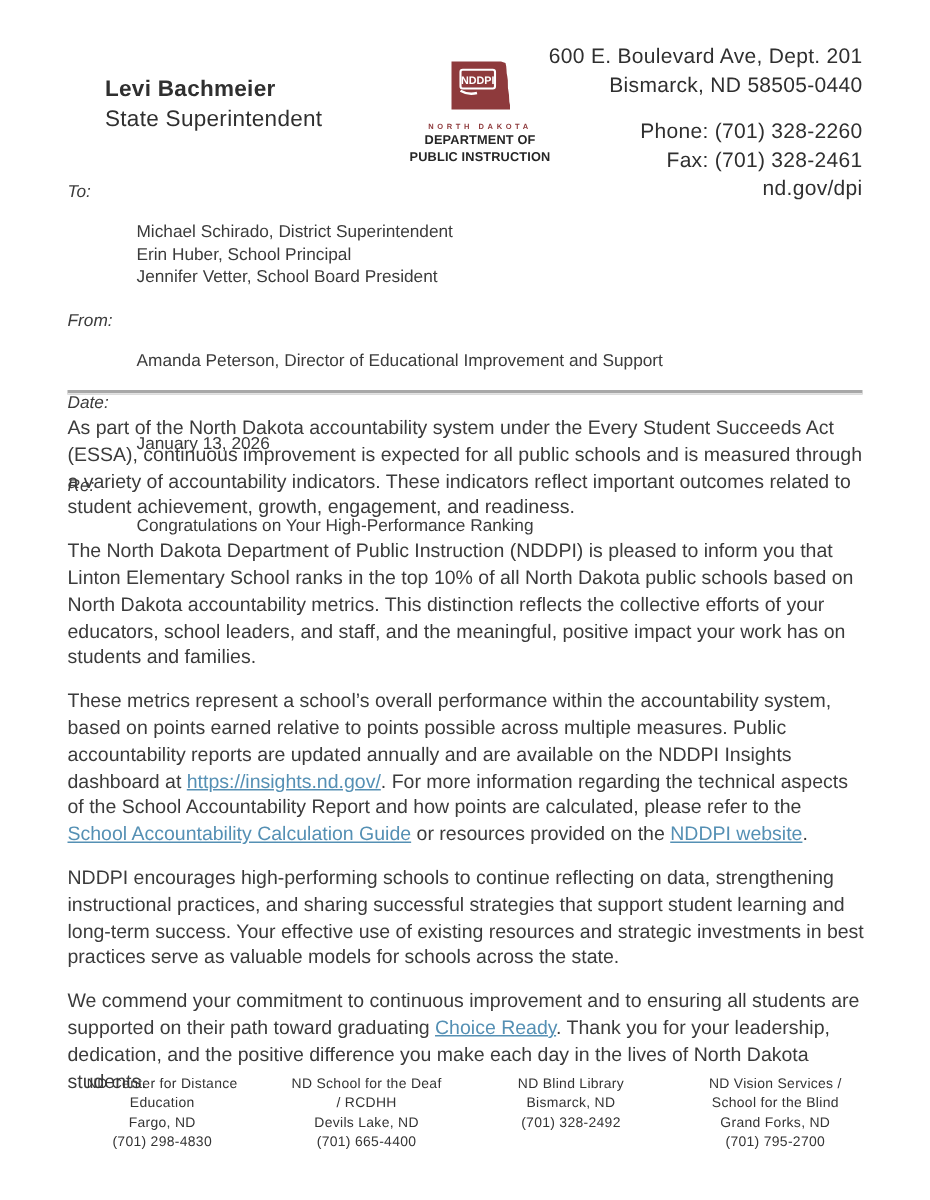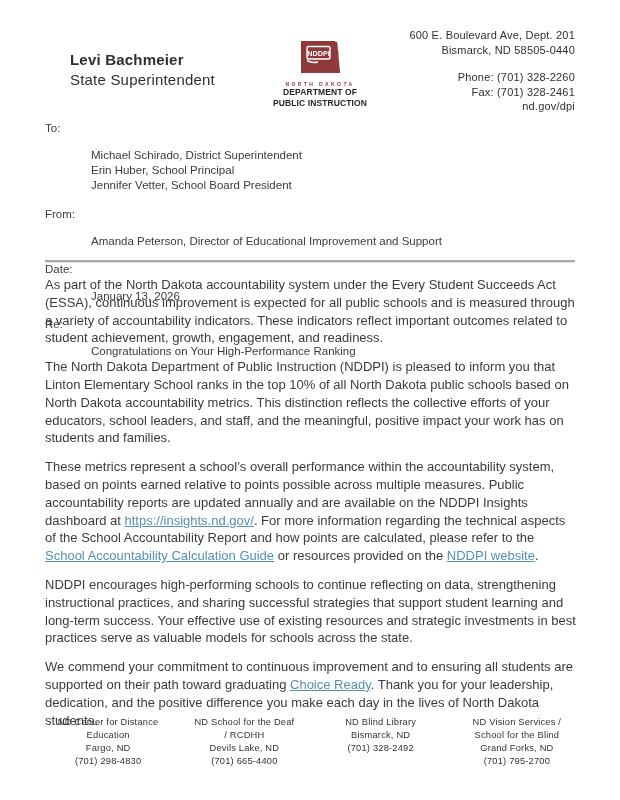--- a/index.html
+++ b/index.html
@@ -15,27 +15,27 @@
   
   .letterhead { position: absolute; top: 0; left: 0; width: 620px; height: 118px; }
   .official { position: absolute; left: 70px; top: 50px; font-size: 15px; line-height: 1.35; color: #2f2f2f; letter-spacing: .2px; }
   .official .name { font-weight: bold; }
 
   .logo-block { position: absolute; left: 235px; top: 40px; width: 170px; text-align: center; }
   .logo-state { display: inline-block; }
   .logo-nd-label { font-size: 5px; letter-spacing: 2.4px; color: #8e3a3c; font-weight: bold; margin-top: 2px; }
   .logo-dept { font-size: 8.5px; font-weight: bold; color: #262626; line-height: 1.25; letter-spacing: .1px; }
 
-  .hq-address { position: absolute; right: 45px; top: 28px; text-align: right; font-size: 11px; line-height: 1.35; color: #2f2f2f; letter-spacing: .2px; }
+  .hq-address { position: absolute; right: 45px; top: 28px; text-align: right; font-size: 14px; line-height: 1.35; color: #2f2f2f; letter-spacing: .2px; }
   .hq-address .gap { height: 12px; }
 
   
   .memo { position: absolute; left: 45px; top: 122px; width: 530px; font-size: 11.5px; color: #3b3b3b; }
   .memo-row { display: flex; margin-bottom: 14px; }
-  .memo-label { width: 46px; flex: 0 0 46px; }
+  .memo-label { width: 46px; flex: 0 0 46px; font-style: italic; }
   .memo-value { flex: 1; line-height: 1.32; margin-top: 26px; }
 
   
   .divider { position: absolute; left: 45px; top: 260px; width: 530px; height: 2px;
              background: #a8a8a8; border-bottom: 1px solid #e3e3e3; }
 
   
   .letter-body { position: absolute; left: 45px; top: 276px; width: 532px; font-size: 13px; line-height: 1.37; color: #3b3b3b; }
   .letter-body p { margin: 0 0 11px 0; }
   a.doc-link { color: #5590b4; text-decoration: underline; cursor: pointer; }

